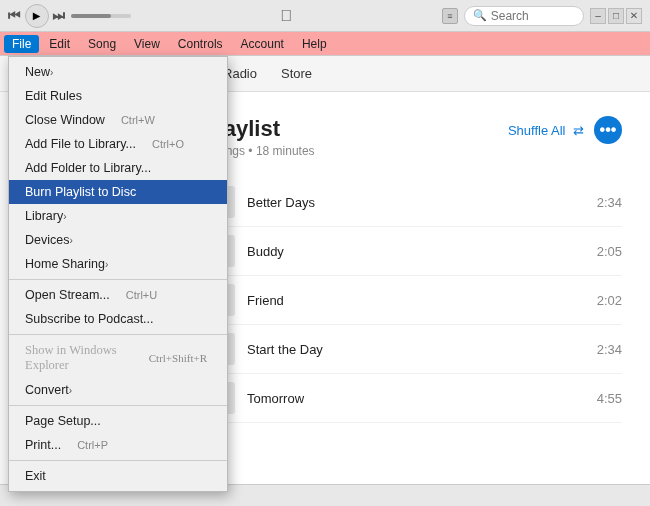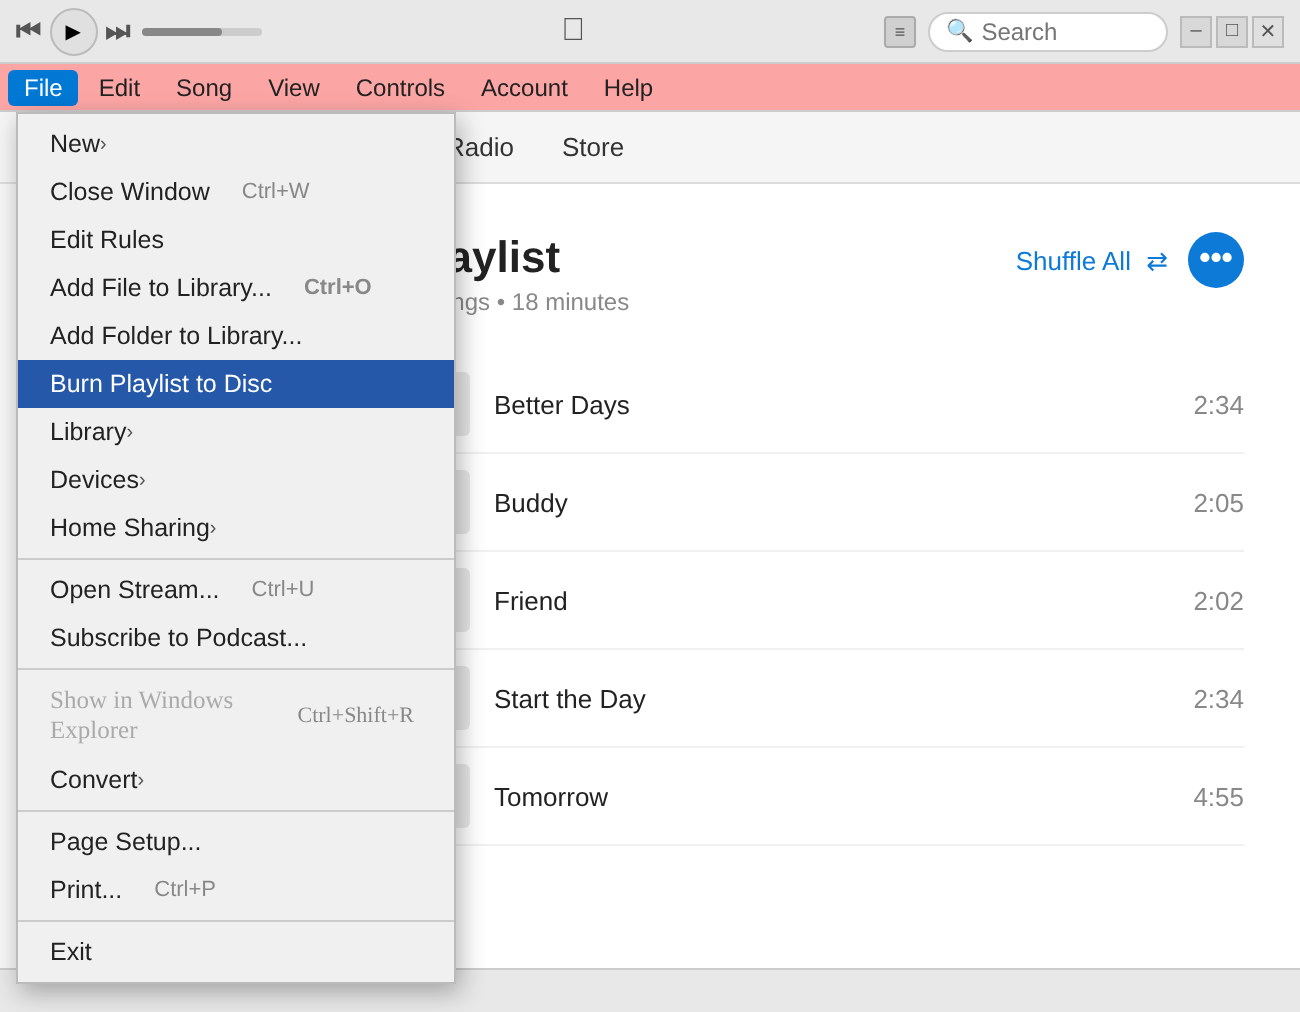--- a/index.html
+++ b/index.html
@@ -427,32 +427,32 @@
 </div>
 
 <div class="dropdown-menu" id="file-dropdown">
     <div class="dd-item">
       <span>New</span>
       <span style="display: flex; align-items: center; gap: 8px;">
         <span class="dd-arrow">›</span>
       </span>
     </div>
     <div class="dd-item">
-      <span>Close Window</span>
-      <span style="display: flex; align-items: center; gap: 8px;">
-        <span class="dd-shortcut">Ctrl+W</span>
-      </span>
-    </div>
-    <div class="dd-item">
       <span>Edit Rules</span>
       <span style="display: flex; align-items: center; gap: 8px;"></span>
     </div>
     <div class="dd-item">
+      <span>Close Window</span>
+      <span style="display: flex; align-items: center; gap: 8px;">
+        <span class="dd-shortcut">Ctrl+W</span>
+      </span>
+    </div>
+    <div class="dd-item">
       <span>Add File to Library...</span>
-      <span style="display: flex; align-items: center; gap: 8px; font-weight: bold;">
+      <span style="display: flex; align-items: center; gap: 8px;">
         <span class="dd-shortcut">Ctrl+O</span>
       </span>
     </div>
     <div class="dd-item">
       <span>Add Folder to Library...</span>
       <span style="display: flex; align-items: center; gap: 8px;"></span>
     </div>
     <div class="dd-item highlighted">
       <span>Burn Playlist to Disc</span>
       <span style="display: flex; align-items: center; gap: 8px;"></span>

